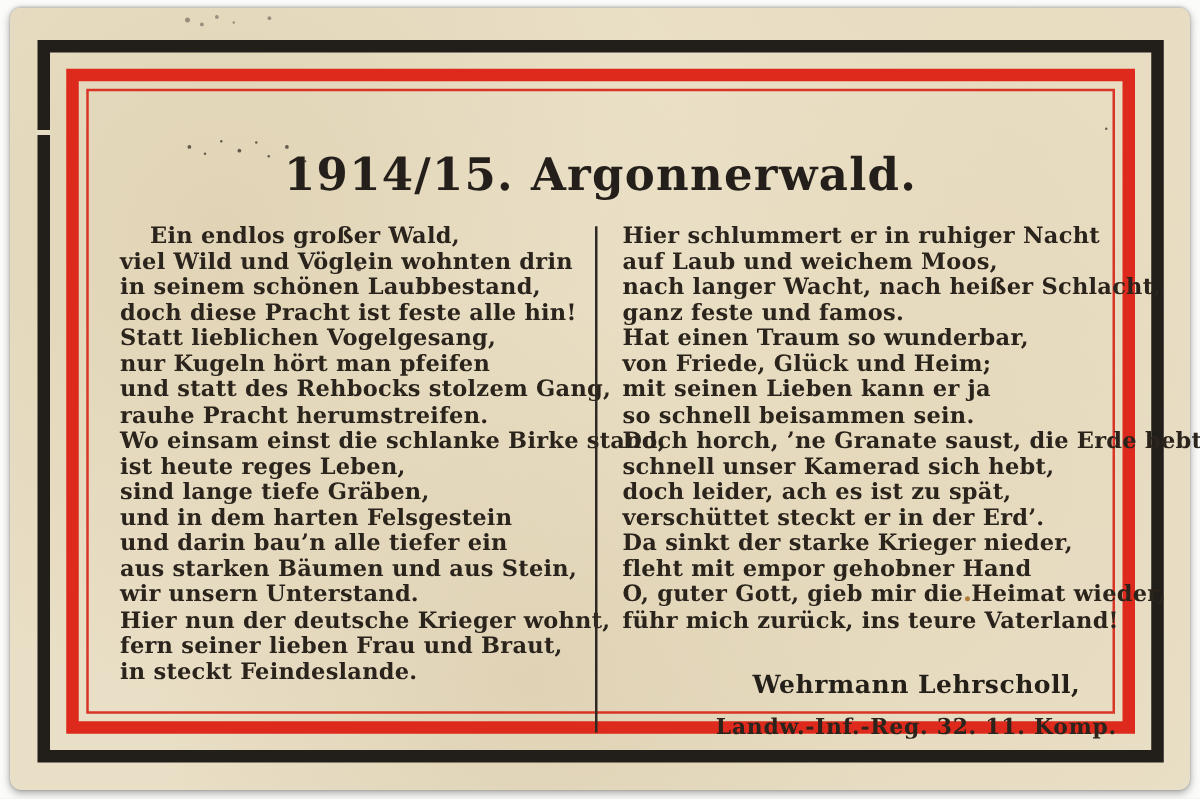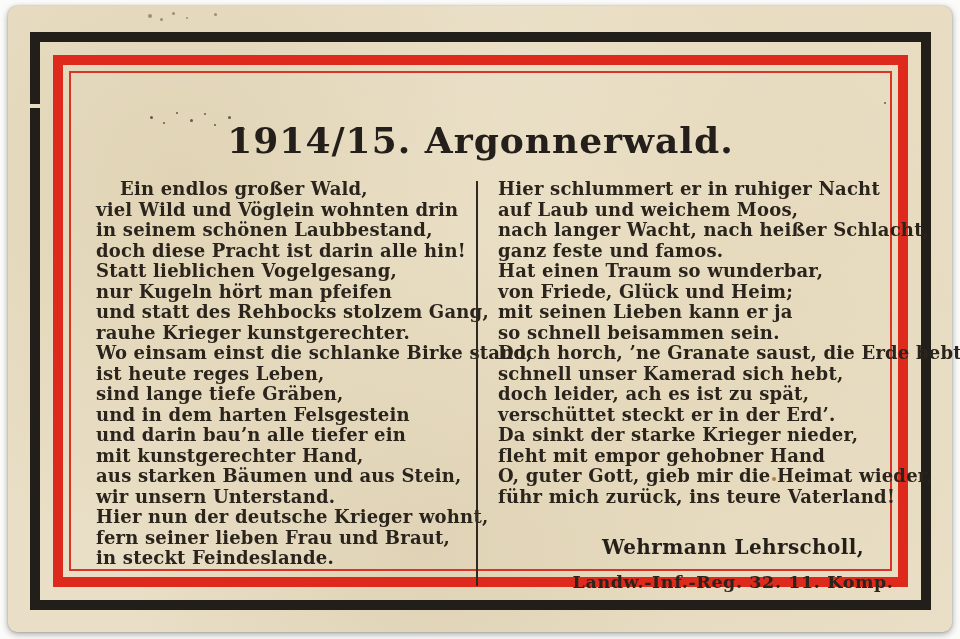--- a/index.html
+++ b/index.html
@@ -79,31 +79,30 @@
   <div class="frame-red-inner"></div>
 
   <div class="content">
     <h1 class="title">1914/15. Argonnerwald.</h1>
 
     <div class="columns">
       <div class="col col-left">
           <div class="poem-line">Ein endlos großer Wald,</div>
           <div class="poem-line">viel Wild und Vöglein wohnten drin</div>
           <div class="poem-line">in seinem schönen Laubbestand,</div>
-          <div class="poem-line">doch diese Pracht ist darin alle hin!</div>
+          <div class="poem-line">doch diese Pracht ist feste alle hin!</div>
           <div class="poem-line">Statt lieblichen Vogelgesang,</div>
           <div class="poem-line">nur Kugeln hört man pfeifen</div>
           <div class="poem-line">und statt des Rehbocks stolzem Gang,</div>
-          <div class="poem-line">rauhe Krieger kunstgerechter.</div>
+          <div class="poem-line">rauhe Pracht herumstreifen.</div>
           <div class="poem-line">Wo einsam einst die schlanke Birke stand,</div>
           <div class="poem-line">ist heute reges Leben,</div>
           <div class="poem-line">sind lange tiefe Gräben,</div>
           <div class="poem-line">und in dem harten Felsgestein</div>
           <div class="poem-line">und darin bau’n alle tiefer ein</div>
-          <div class="poem-line">mit kunstgerechter Hand,</div>
           <div class="poem-line">aus starken Bäumen und aus Stein,</div>
           <div class="poem-line">wir unsern Unterstand.</div>
           <div class="poem-line">Hier nun der deutsche Krieger wohnt,</div>
           <div class="poem-line">fern seiner lieben Frau und Braut,</div>
           <div class="poem-line">in steckt Feindeslande.</div>
         </div>
 
       <div class="divider"></div>
 
       <div class="col col-right">

